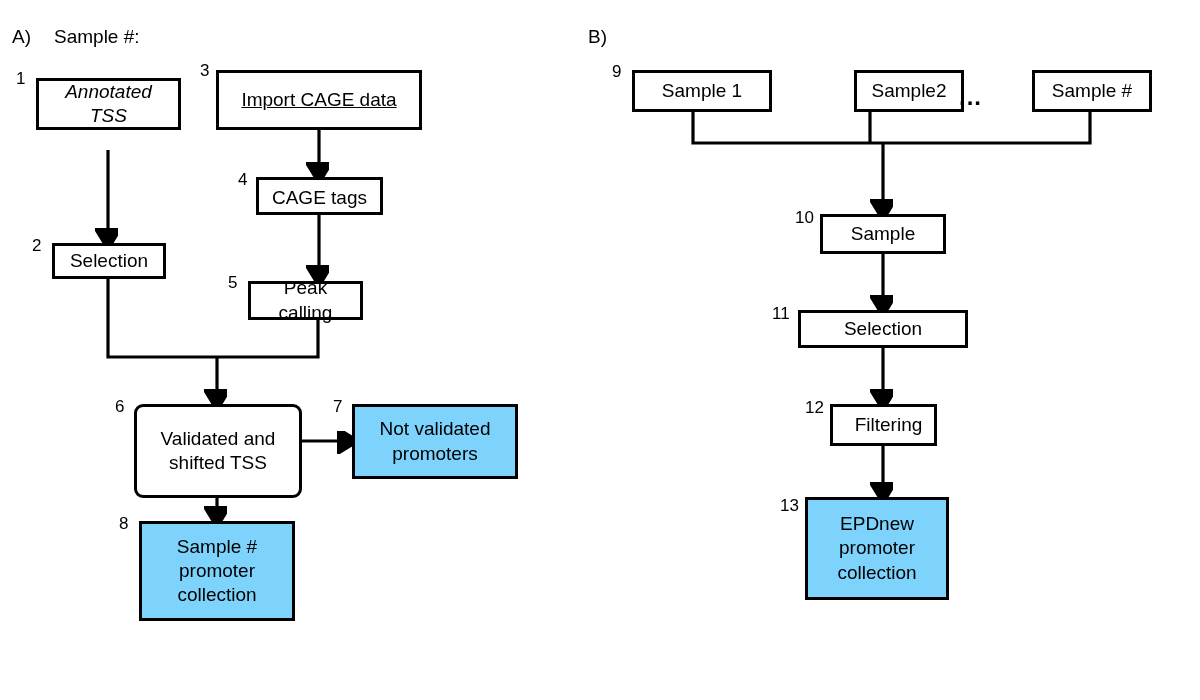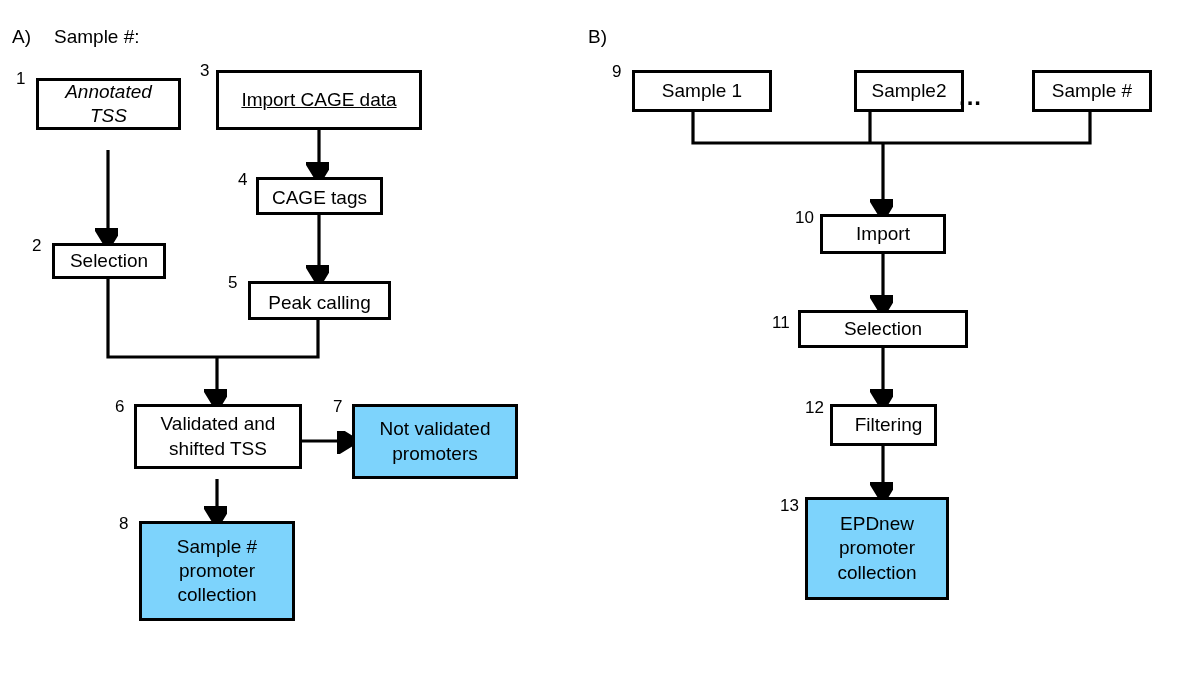--- a/index.html
+++ b/index.html
@@ -128,26 +128,26 @@
   <div class="node" style="left:216px; top:70px; width:206px; height:60px;text-decoration:underline;">
     <span class="node-text">Import CAGE data</span>
   </div>
 
   <div class="step-num" style="left:238px; top:171px;">4</div>
   <div class="node" style="left:256px; top:177px; width:127px; height:38px;align-items:flex-end;">
     <span class="node-text">CAGE tags</span>
   </div>
 
   <div class="step-num" style="left:228px; top:274px;">5</div>
-  <div class="node" style="left:248px; top:281px; width:143px; height:39px;align-items:flex-end;">
+  <div class="node" style="left:248px; top:281px; width:115px; height:39px;">
     <span class="node-text">Peak calling</span>
   </div>
 
   <div class="step-num" style="left:115px; top:398px;">6</div>
-  <div class="node" style="left:134px; top:404px; width:168px; height:65px;">
+  <div class="node" style="left:134px; top:404px; width:168px; height:94px;border-radius:9px;">
     <span class="node-text">Validated and
 shifted TSS</span>
   </div>
 
   <div class="step-num" style="left:333px; top:398px;">7</div>
   <div class="node shaded" style="left:352px; top:404px; width:166px; height:75px;">
     <span class="node-text">Not validated
 promoters</span>
   </div>
 
@@ -170,24 +170,24 @@
   </div>
 
   <div class="ellipsis-mark" style="left:959px; top:85px;">...</div>
 
   <div class="node" style="left:1032px; top:70px; width:120px; height:42px;">
     <span class="node-text">Sample #</span>
   </div>
 
   <div class="step-num" style="left:795px; top:209px;">10</div>
   <div class="node" style="left:820px; top:214px; width:126px; height:40px;">
-    <span class="node-text">Import</span>
-  </div>
-
-  <div class="step-num" style="left:772px; top:305px;margin-top:9px;">11</div>
+    <span class="node-text">Sample</span>
+  </div>
+
+  <div class="step-num" style="left:772px; top:305px;">11</div>
   <div class="node" style="left:798px; top:310px; width:170px; height:38px;">
     <span class="node-text">Selection</span>
   </div>
 
   <div class="step-num" style="left:805px; top:399px;">12</div>
   <div class="node" style="left:830px; top:404px; width:107px; height:42px;padding-left:16px;">
     <span class="node-text">Filtering</span>
   </div>
 
   <div class="step-num" style="left:780px; top:497px;">13</div>

